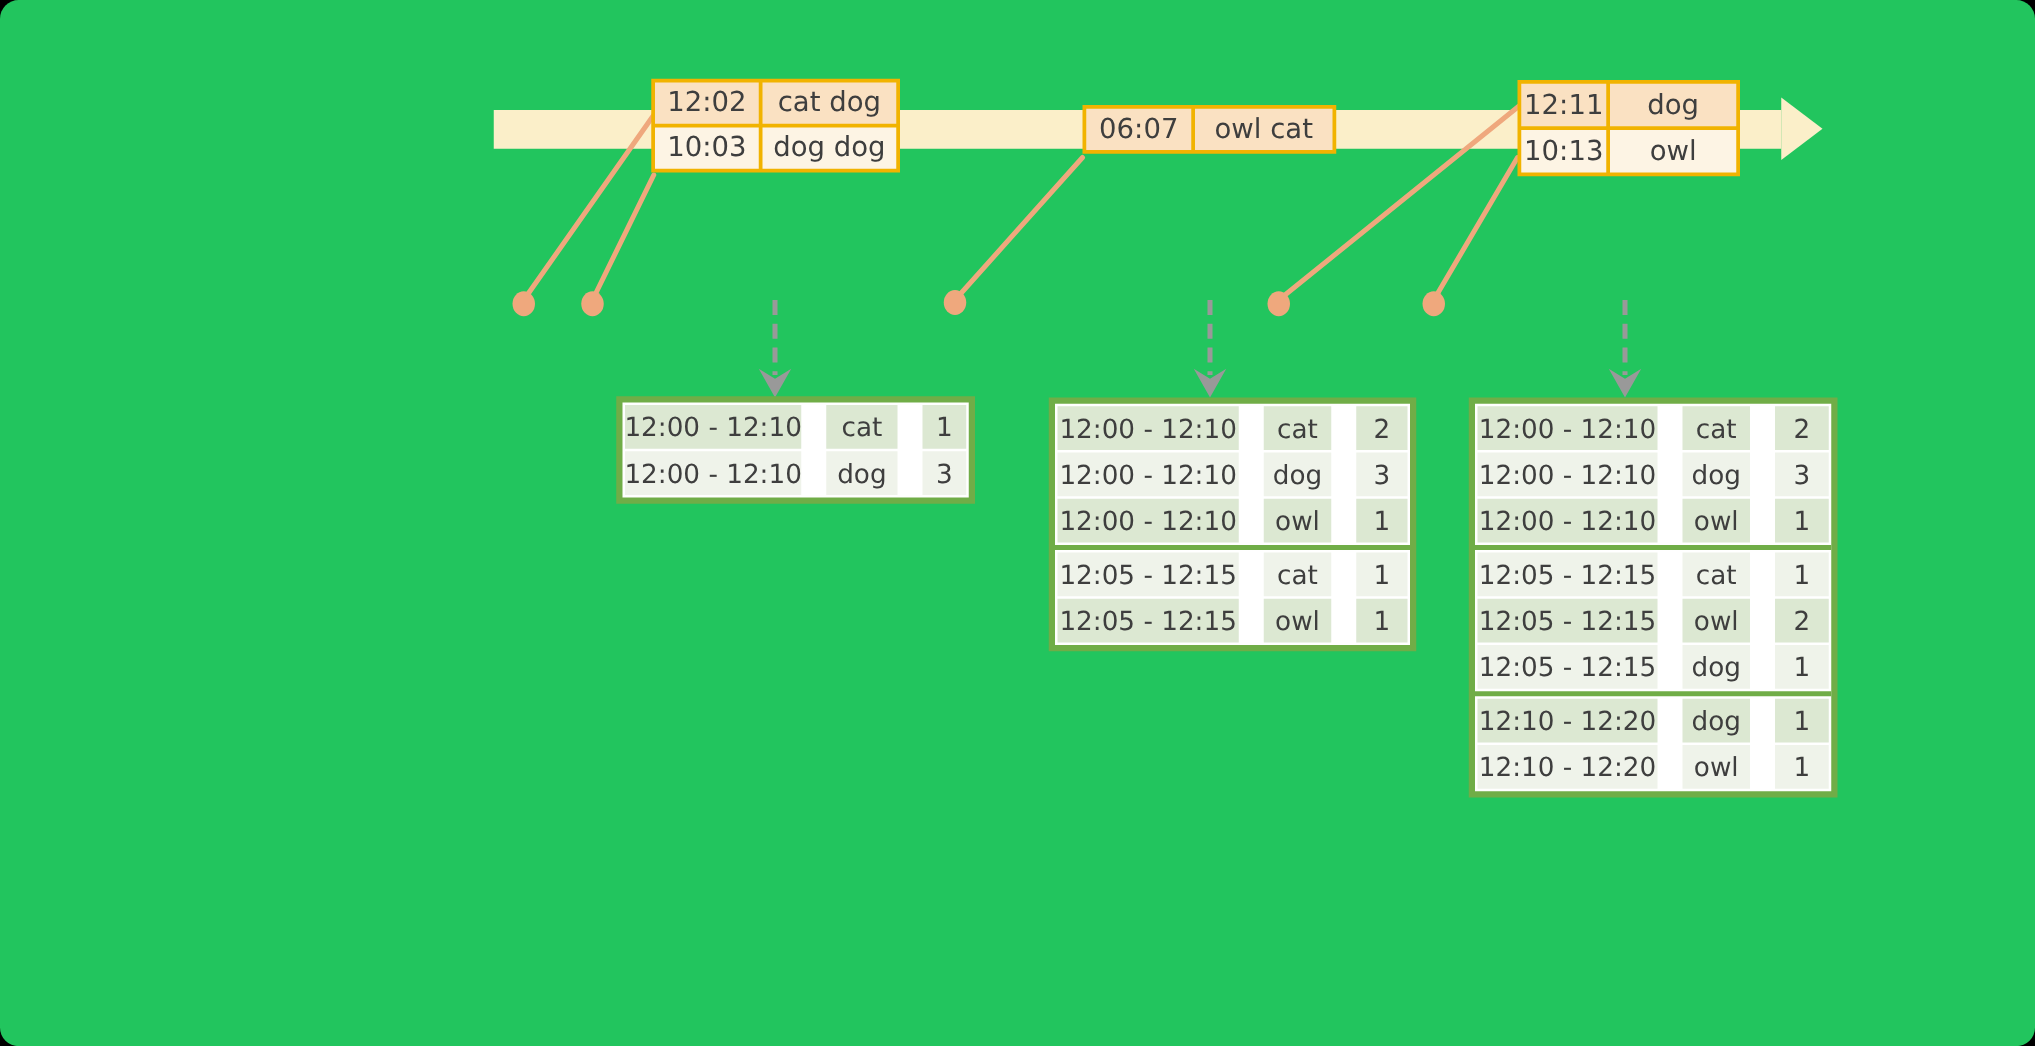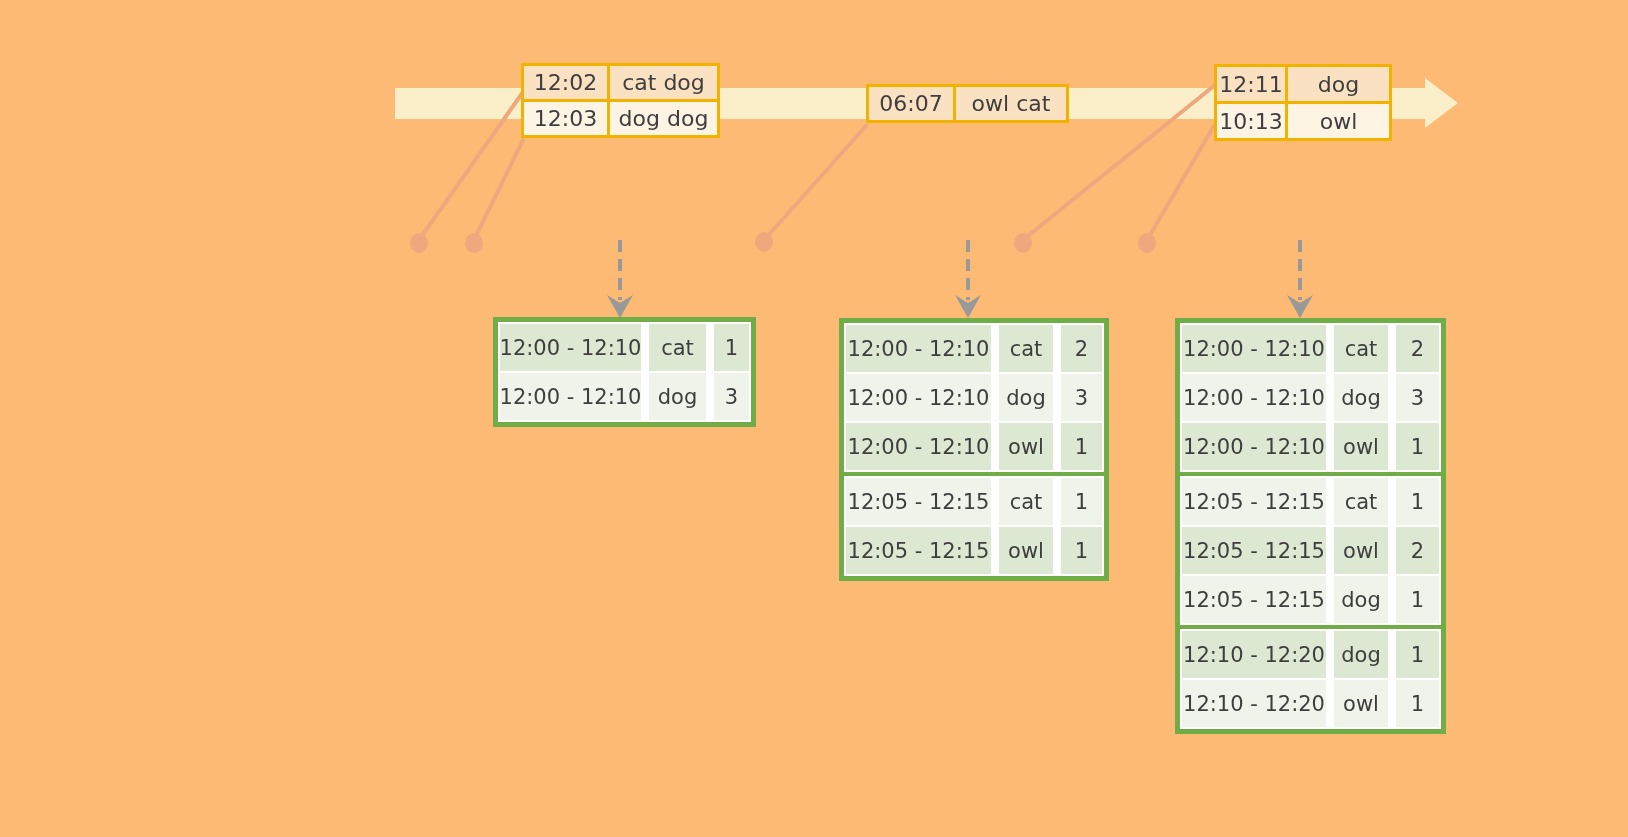--- a/index.html
+++ b/index.html
@@ -1,32 +1,32 @@
 <!DOCTYPE html>
 <html><head>
 <meta charset="utf-8">
 <style>
   html,body { margin:0; padding:0; background:#000; }
   .canvas {
-    position:relative; width:1628px; height:837px; background:#fdba74;
-    overflow:hidden; font-family:"DejaVu Sans","Liberation Sans",sans-serif;
+    position:relative; width:1628px; height:837px; background:#22c55e;
+    overflow:hidden; font-family:"DejaVu Sans","Liberation Sans",sans-serif;border-radius:15px;
   }
   .overlay { position:absolute; left:0; top:0; width:1628px; height:837px; }
 
   
   .etable { position:absolute; display:grid; gap:3px; padding:3px; background:#F1B300; }
   .et-cell { display:flex; align-items:center; justify-content:center;
              font-size:22px; color:#3E3E3E; white-space:nowrap; }
   .et-peach { background:#FAE1C2; }
   .et-cream { background:#FDF4E4; }
 
   
   .rtable { position:absolute; background:#70AD47; padding:5px; }
   .rtable-inner { background:#FFFFFF; padding:2px; display:flex; flex-direction:column; gap:2px; }
-  .rt-row { display:grid; grid-template-columns:var(--cols); gap:8px; height:47px; }
+  .rt-row { display:grid; grid-template-columns:var(--cols); gap:20px; height:35px; }
   .rt-sep { height:4px; background:#70AD47; margin:0 -2px; }
   .rt-cell { display:flex; align-items:center; justify-content:center;
              font-size:21px; color:#3E3E3E; white-space:nowrap; }
   .row-dark  .rt-cell { background:#DCE8D2; }
   .row-light .rt-cell { background:#EFF3EA; }
 </style>
 </head>
 <body>
 
 <div class="canvas">
@@ -56,21 +56,21 @@
       <line x1="968" y1="240" x2="968" y2="300" stroke="#999999" stroke-width="4" stroke-dasharray="12 7"></line>
       <path d="M955,295 L968,318 L981,295 L968,303 Z" fill="#999999"></path>
       <line x1="1300" y1="240" x2="1300" y2="300" stroke="#999999" stroke-width="4" stroke-dasharray="12 7"></line>
       <path d="M1287,295 L1300,318 L1313,295 L1300,303 Z" fill="#999999"></path>
     </g>
   </svg>
 
   <div class="etable" style="left:521px; top:63px; grid-template-columns:83px 107px; grid-auto-rows:33px;">
     <div class="et-cell et-peach">12:02</div>
     <div class="et-cell et-peach">cat dog</div>
-    <div class="et-cell et-cream">12:03</div>
+    <div class="et-cell et-cream">10:03</div>
     <div class="et-cell et-cream">dog dog</div>
   </div>
 
   <div class="etable" style="left:866px; top:84px; grid-template-columns:84px 110px; grid-auto-rows:33px;">
     <div class="et-cell et-peach">06:07</div>
     <div class="et-cell et-peach">owl cat</div>
   </div>
 
   <div class="etable" style="left:1214px; top:64px; grid-template-columns:68px 101px; grid-auto-rows:34px;text-align:right;">
     <div class="et-cell et-peach">12:11</div>

